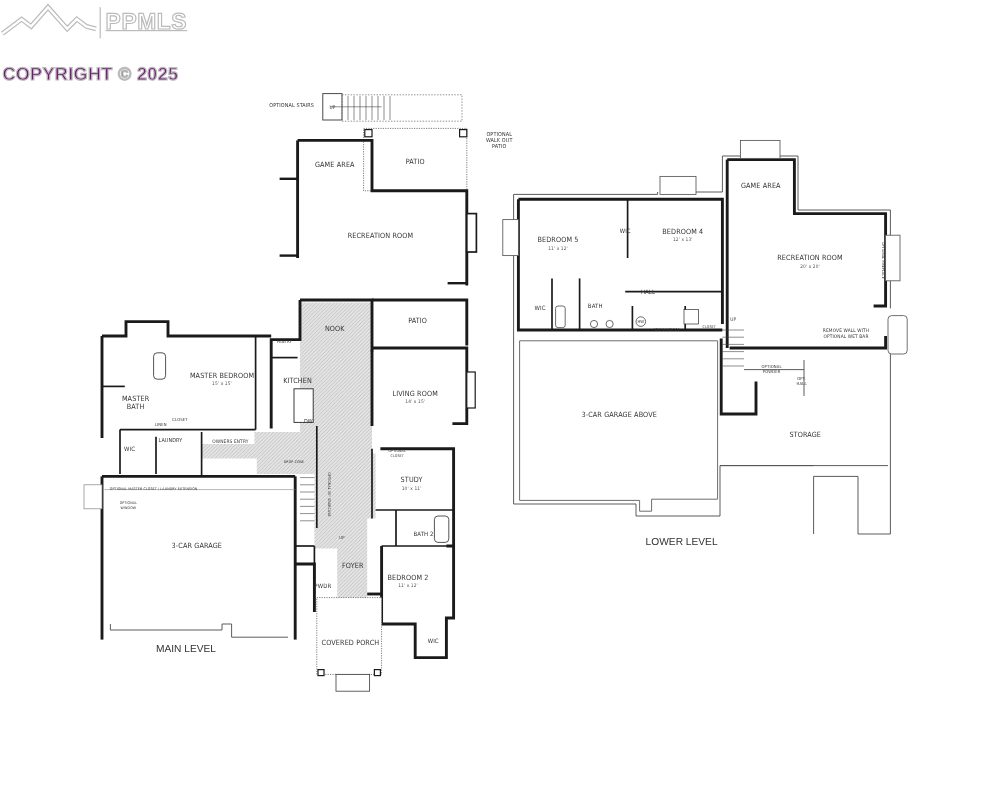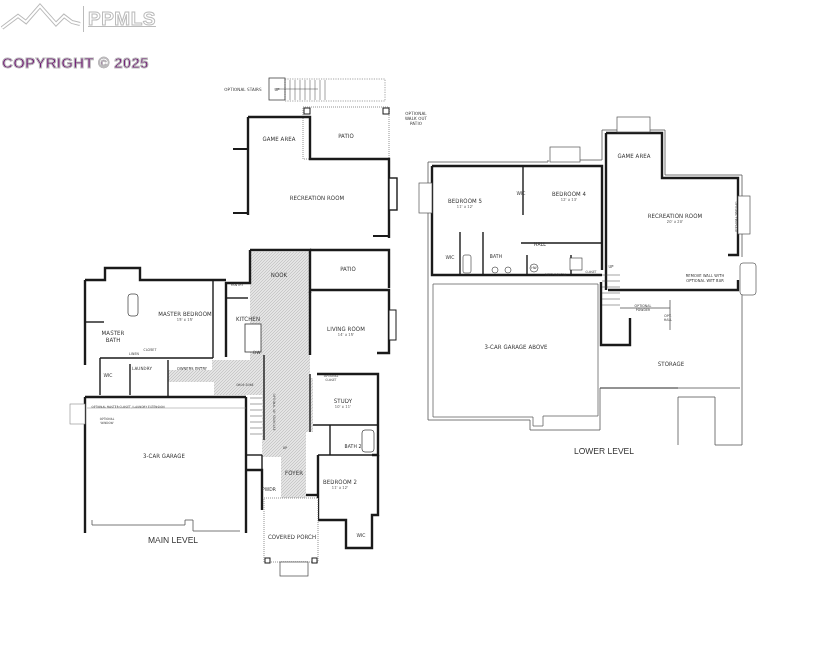--- a/index.html
+++ b/index.html
@@ -1,21 +1,21 @@
 <!DOCTYPE html>
 <html><head>
 <meta charset="utf-8">
 <style>
   html,body{margin:0;padding:0;background:#fff;}
   body{width:834px;height:654px;position:relative;overflow:hidden;font-family:"Liberation Sans",sans-serif;}
   .plan{position:absolute;left:0;top:0;}
   .lbl{position:absolute;font-family:"DejaVu Sans Condensed","DejaVu Sans",sans-serif;font-size:6px;color:#333;text-align:center;white-space:nowrap;transform:translate(-50%,-50%);letter-spacing:0.1px;}
   .dim{font-size:4px;color:#555;display:block;}
   .small{font-size:4.5px;line-height:5px;}
-  .level{position:absolute;font-family:"Liberation Sans",sans-serif;font-size:8.5px;color:#333;transform:translate(-50%,-50%);white-space:nowrap;margin-left:36px;}
+  .level{position:absolute;font-family:"Liberation Sans",sans-serif;font-size:8.5px;color:#333;transform:translate(-50%,-50%);white-space:nowrap;}
   .wm{position:absolute;left:0;top:2px;width:200px;height:48px;}
   .wm-brand{position:absolute;left:88px;top:6px;font-family:"Liberation Sans",sans-serif;font-weight:bold;font-size:19px;color:#fff;-webkit-text-stroke:1px #bbb;letter-spacing:0.5px;text-decoration:underline;}
   .wm-copy{position:absolute;left:2px;top:28px;font-family:"Liberation Sans",sans-serif;font-weight:bold;font-size:15px;color:#701a75;-webkit-text-stroke:1px #bbb;letter-spacing:0.3px;margin-top:24px;}
 </style>
 </head>
 <body>
 
 <div class="wm">
   <svg width="90" height="30" style="position:absolute;left:0;top:0">
     <polyline points="2,26 18,14 26,20 40,4 56,22 64,14 72,20 80,22" fill="none" stroke="#bbb" stroke-width="4"></polyline>
@@ -197,21 +197,21 @@
 <div class="lbl" style="left:340px;top:484px"><span>BEDROOM 2</span><span class="dim">11' x 12'</span></div>
 <div class="lbl" style="left:361px;top:535px;font-size:5px">WIC</div>
 <div class="lbl" style="left:294px;top:472px">FOYER</div>
 <div class="lbl" style="left:269px;top:489px;font-size:5px">PWDR</div>
 <div class="lbl" style="left:292px;top:536px">COVERED PORCH</div>
 <div class="lbl" style="left:164px;top:455px">3-CAR GARAGE</div>
 <div class="lbl" style="left:128px;top:407px;font-size:3px">OPTIONAL MASTER CLOSET / LAUNDRY EXTENSION</div>
 <div class="lbl" style="left:107px;top:421px;font-size:3px;width:16px;white-space:normal">OPTIONAL WINDOW</div>
 <div class="lbl" style="left:274px;top:412px;font-size:3px;transform:translate(-50%,-50%) rotate(90deg)">OPTIONAL 36" STAIRCASE</div>
 <div class="lbl" style="left:285px;top:448px;font-size:3.5px">UP</div>
-<div class="level" style="left:137px;top:540px">MAIN LEVEL</div>
+<div class="level" style="left:155px;top:540px">MAIN LEVEL</div>
 
 <div class="lbl" style="left:465px;top:203px"><span>BEDROOM 5</span><span class="dim">11' x 12'</span></div>
 <div class="lbl" style="left:569px;top:196px"><span>BEDROOM 4</span><span class="dim">12' x 13'</span></div>
 <div class="lbl" style="left:521px;top:193px;font-size:5px">WIC</div>
 <div class="lbl" style="left:450px;top:257px;font-size:5px">WIC</div>
 <div class="lbl" style="left:496px;top:256px;font-size:5px">BATH</div>
 <div class="lbl" style="left:540px;top:244px;font-size:5px">HALL</div>
 <div class="lbl" style="left:534px;top:268px;font-size:3.5px">HW</div>
 <div class="lbl" style="left:556px;top:275px;font-size:3.5px">MECHANICAL</div>
 <div class="lbl" style="left:591px;top:272px;font-size:3px">CLOSET</div>

